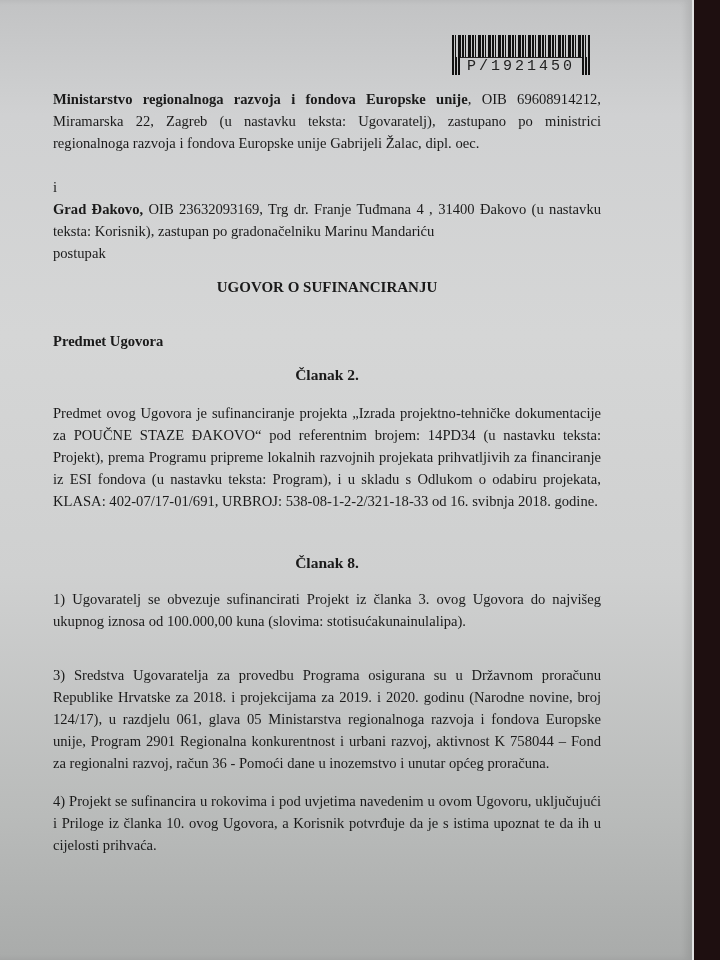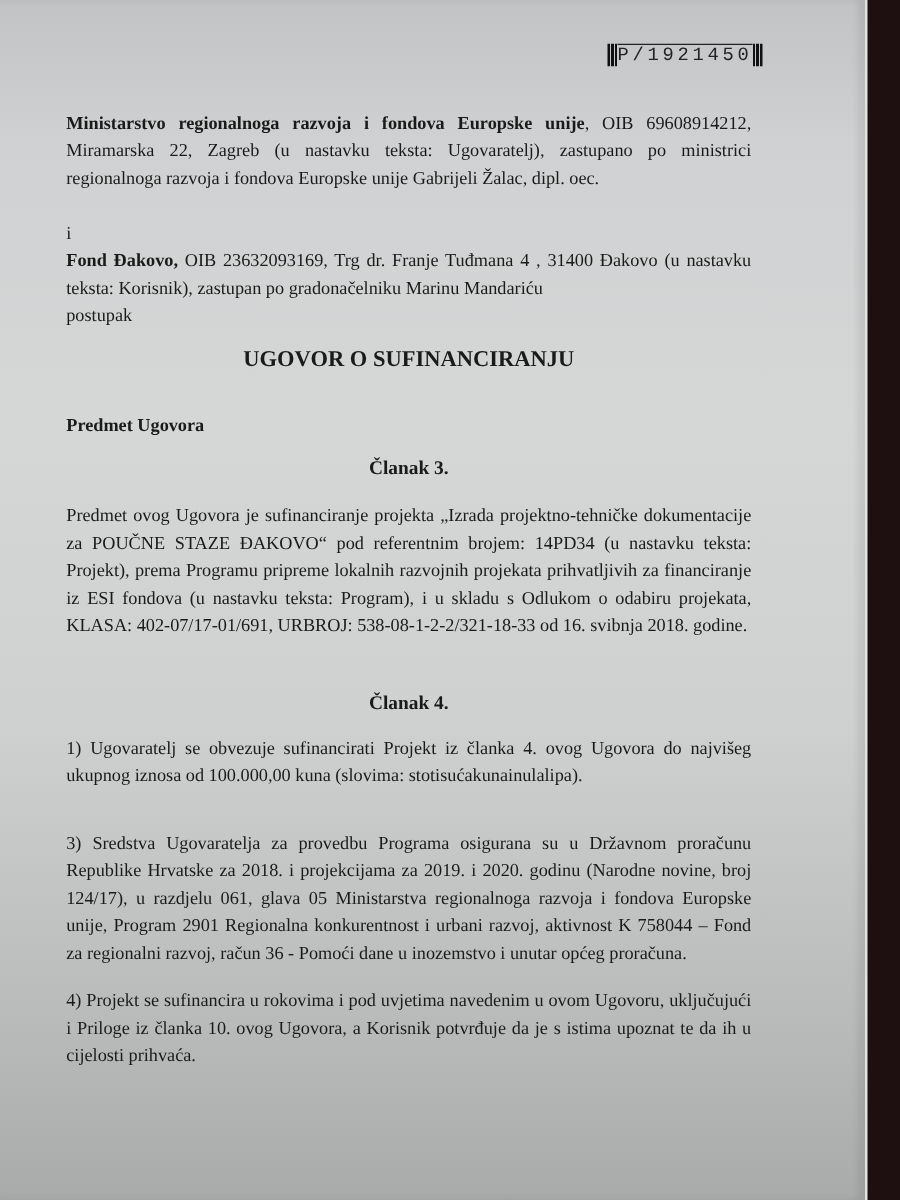--- a/index.html
+++ b/index.html
@@ -10,23 +10,23 @@
     position: relative;
   }
   .paper {
     position: absolute; left: 0; top: 0;
     width: 692px; height: 960px;
     background: linear-gradient(180deg, #c2c3c4 0%, #d0d1d2 12%, #d5d6d6 35%, #cfd0d0 60%, #b9bbba 85%, #a9abaa 100%);
     border-right: 2px solid #e2e3e3;
     box-shadow: inset -6px 0 6px rgba(0,0,0,0.08);
   }
   .barcode {
-    position: absolute; left: 486px; top: 35px;
+    position: absolute; left: 452px; top: 35px;
     width: 138px; height: 40px;
-    display: flex; flex-direction: row;
+    display: flex; flex-direction: column;
   }
   .bars {
     height: 22px;
     background: repeating-linear-gradient(90deg, #111 0 2px, transparent 2px 3px, #111 3px 4px, transparent 4px 6px, #111 6px 9px, transparent 9px 10px);
   }
   .barcode-bottom { display: flex; height: 18px; }
   .barcode-bottom .edge { width: 8px; background: repeating-linear-gradient(90deg, #111 0 2px, transparent 2px 3px); }
   .barcode-text {
     flex: 1; font-family: "Liberation Mono", monospace; font-size: 15px;
     letter-spacing: 3px; color: #222; line-height: 18px; text-align: center;
@@ -35,55 +35,55 @@
   .content {
     position: absolute; left: 53px; top: 88px; width: 548px;
     color: #1a1a1a; font-size: 14.6px; line-height: 22px;
   }
   p { margin: 0; }
   .justify { text-align: justify; text-align-last: left; }
   .center { text-align: center; }
   b { font-weight: bold; }
   .gap-l { height: 22px; }
   .heading-bold { font-weight: bold; }
-  .title { font-weight: bold; font-size: 18px; }
+  .title { font-weight: bold; font-size: 15px; }
 </style>
 </head>
 <body>
 
 <div class="paper">
   <div class="barcode">
     <div class="bars"></div>
     <div class="barcode-bottom">
       <div class="edge"></div>
       <div class="barcode-text">P/1921450</div>
       <div class="edge"></div>
     </div>
   </div>
 
   <div class="content">
     <p class="justify"><b>Ministarstvo regionalnoga razvoja i fondova Europske unije</b><span>, OIB 69608914212, Miramarska 22, Zagreb (u nastavku teksta: Ugovaratelj), zastupano po ministrici regionalnoga razvoja i fondova Europske unije Gabrijeli Žalac, dipl. oec.</span></p>
     <div class="gap-l"></div>
     <p>i</p>
-    <p class="justify"><b>Fond Đakovo,</b><span> OIB 23632093169,  Trg dr. Franje Tuđmana 4 , 31400 Đakovo (u nastavku teksta: Korisnik), zastupan po gradonačelniku Marinu Mandariću</span></p>
+    <p class="justify"><b>Grad Đakovo,</b><span> OIB 23632093169,  Trg dr. Franje Tuđmana 4 , 31400 Đakovo (u nastavku teksta: Korisnik), zastupan po gradonačelniku Marinu Mandariću</span></p>
     <p>postupak</p>
     <div class="gap-l" style="height:12px"></div>
     <p class="center title">UGOVOR O SUFINANCIRANJU</p>
     <div class="gap-l" style="height:32px"></div>
 
     <p class="heading-bold">Predmet Ugovora</p>
     <div class="gap-l" style="height:12px"></div>
-    <p class="center heading-bold" style="font-size:15.5px">Članak 3.</p>
+    <p class="center heading-bold" style="font-size:15.5px">Članak 2.</p>
     <div class="gap-l" style="height:16px"></div>
     <p class="justify">Predmet ovog Ugovora je sufinanciranje projekta „Izrada projektno-tehničke dokumentacije za POUČNE STAZE ĐAKOVO“ pod referentnim brojem: 14PD34 (u nastavku teksta: Projekt), prema Programu pripreme lokalnih razvojnih projekata prihvatljivih za financiranje iz ESI fondova (u nastavku teksta: Program), i u skladu s Odlukom o odabiru projekata, KLASA: 402-07/17-01/691, URBROJ: 538-08-1-2-2/321-18-33 od 16. svibnja 2018. godine.</p>
     <div class="gap-l" style="height:28px"></div>
 
     <div class="gap-l" style="height:12px"></div>
-    <p class="center heading-bold" style="font-size:15.5px">Članak 4.</p>
+    <p class="center heading-bold" style="font-size:15.5px">Članak 8.</p>
     <div class="gap-l" style="height:14px"></div>
-    <p class="justify">1) Ugovaratelj se obvezuje sufinancirati Projekt iz članka 4. ovog Ugovora do najvišeg ukupnog iznosa od 100.000,00 kuna (slovima: stotisućakunainulalipa).</p>
+    <p class="justify">1) Ugovaratelj se obvezuje sufinancirati Projekt iz članka 3. ovog Ugovora do najvišeg ukupnog iznosa od 100.000,00 kuna (slovima: stotisućakunainulalipa).</p>
     <div class="gap-l" style="height:16px"></div>
     <div class="gap-l" style="height:16px"></div>
     <p class="justify">3) Sredstva Ugovaratelja za provedbu Programa osigurana su u Državnom proračunu Republike Hrvatske za 2018. i projekcijama za 2019. i 2020. godinu (Narodne novine, broj 124/17), u razdjelu 061, glava 05 Ministarstva regionalnoga razvoja i fondova Europske unije, Program 2901 Regionalna konkurentnost i urbani razvoj, aktivnost K 758044 – Fond za regionalni razvoj,  račun 36 - Pomoći dane u inozemstvo i unutar općeg proračuna.</p>
     <div class="gap-l" style="height:16px"></div>
     <p class="justify">4) Projekt se sufinancira u rokovima i pod uvjetima navedenim u ovom Ugovoru, uključujući i Priloge iz članka 10. ovog Ugovora, a Korisnik potvrđuje da je s istima upoznat te da ih u cijelosti prihvaća.</p>
   </div>
 </div>
 
 </body></html>

